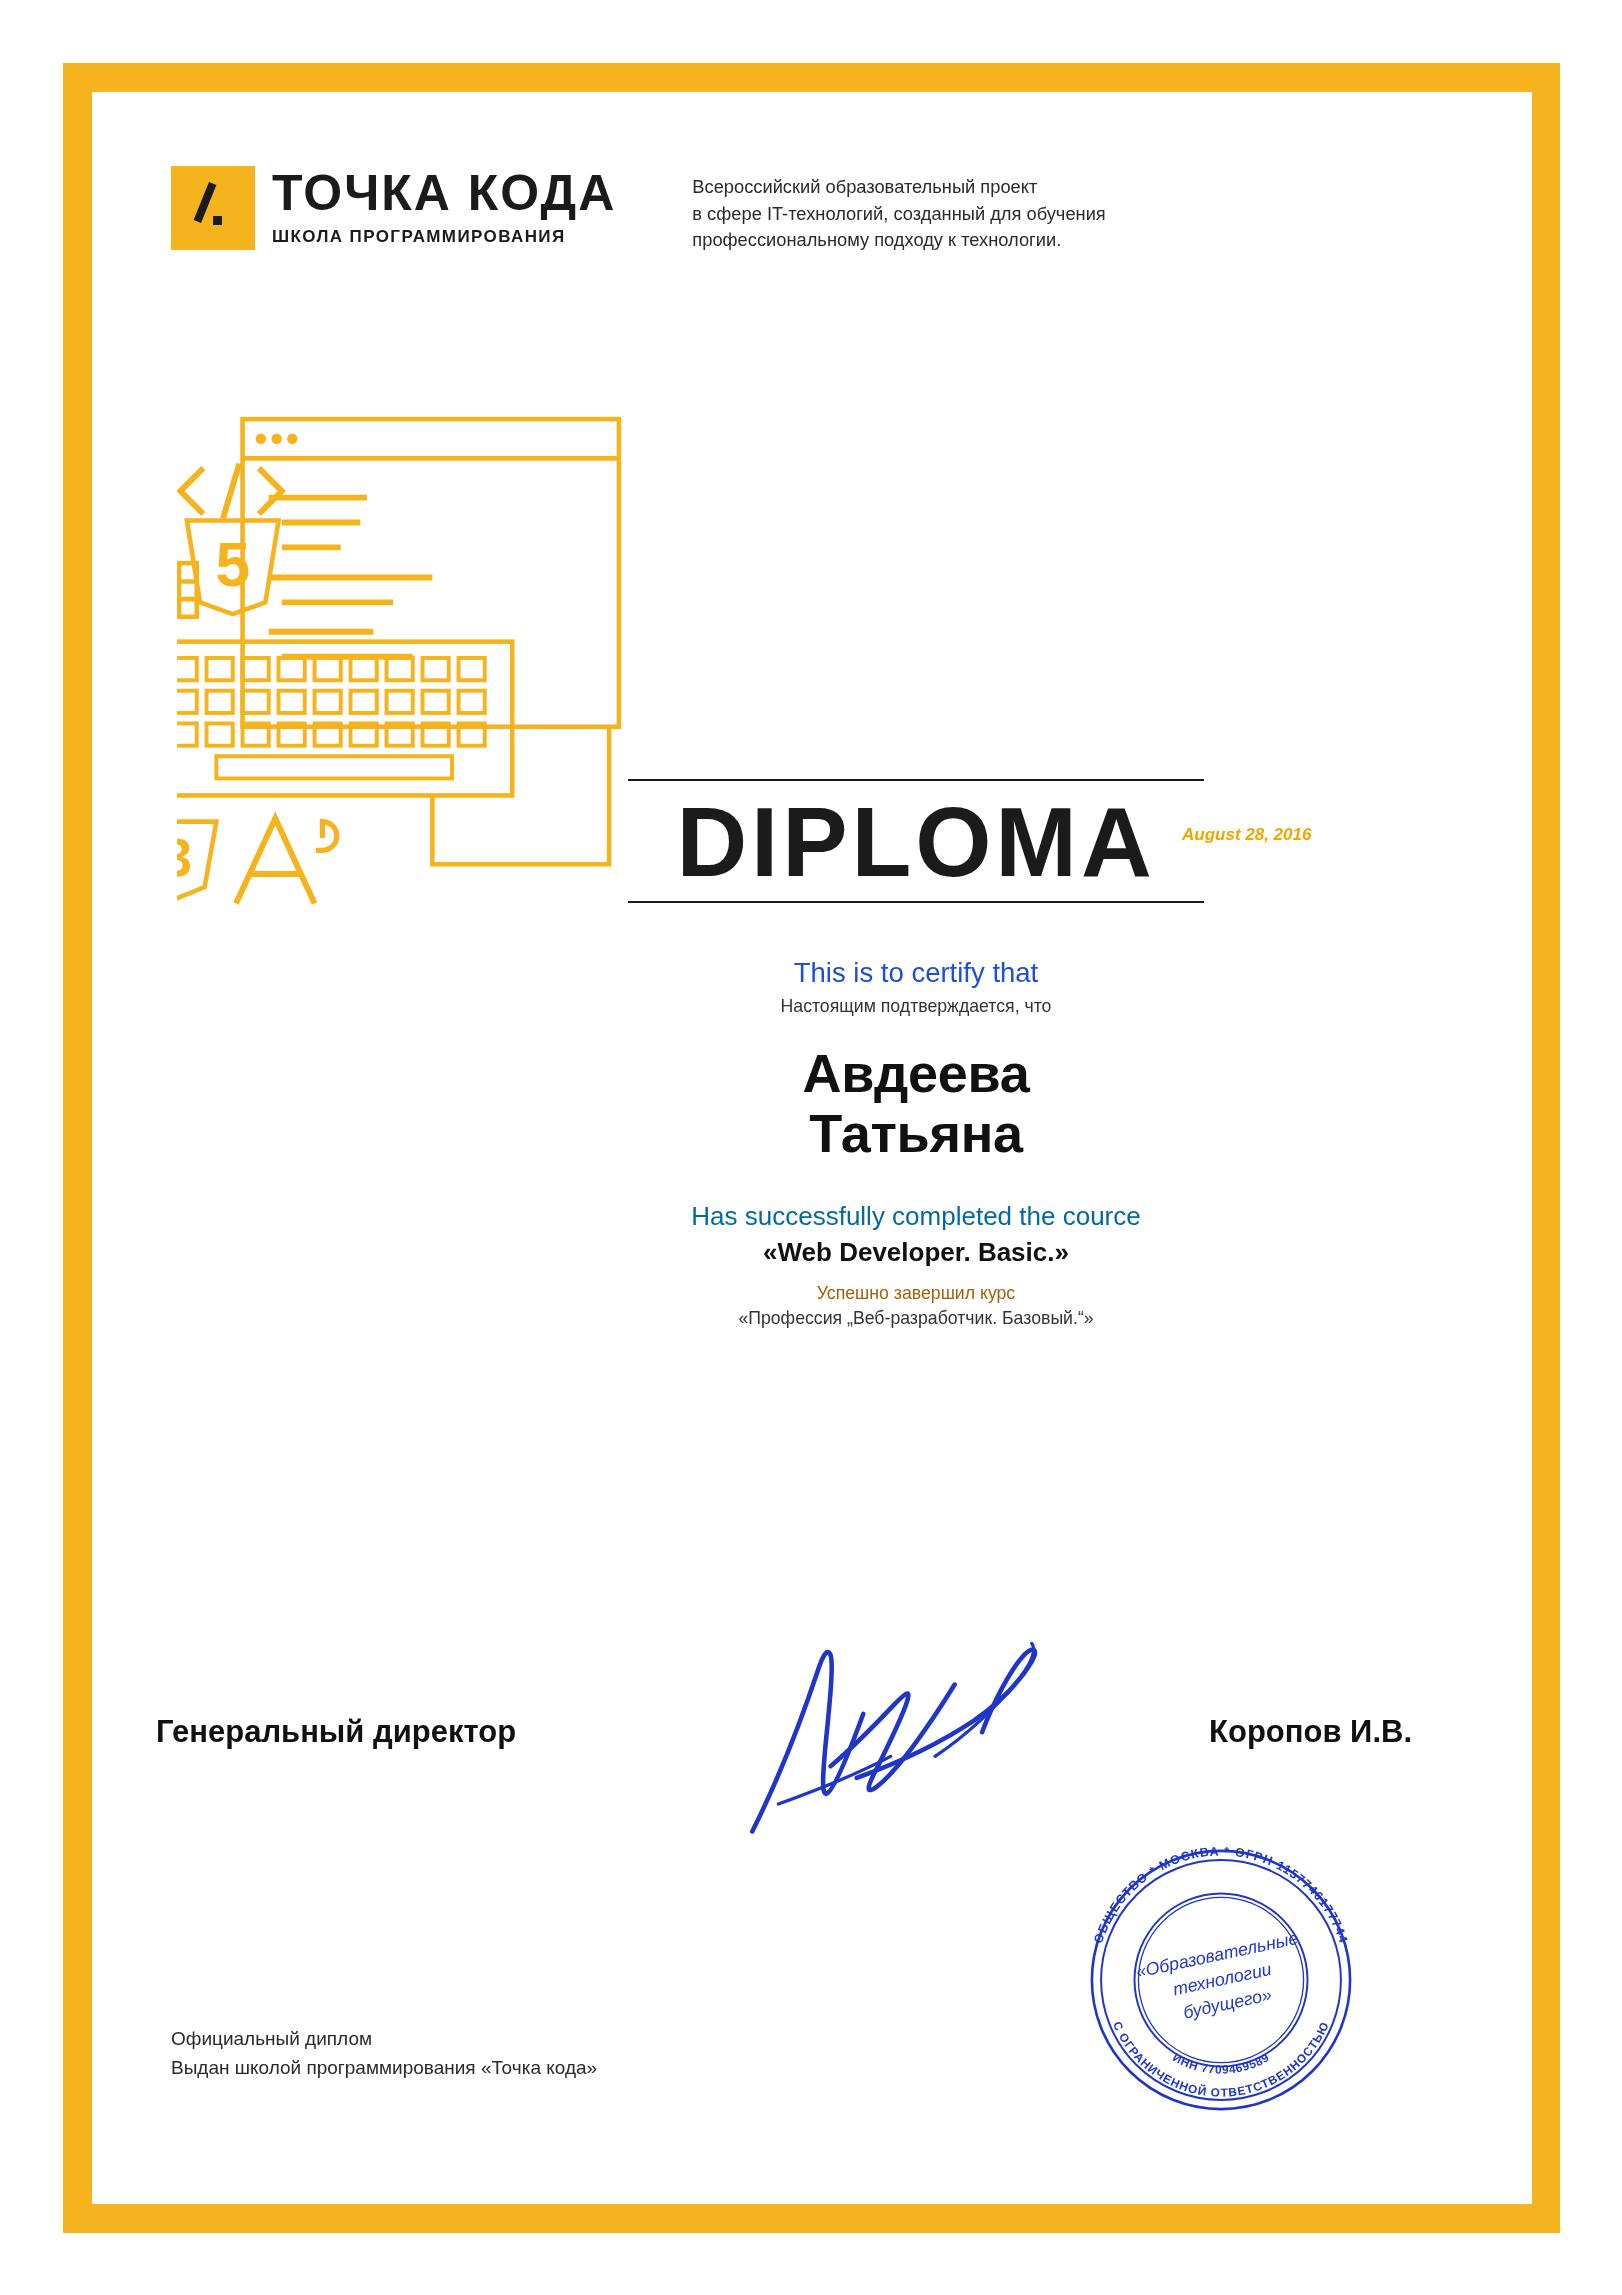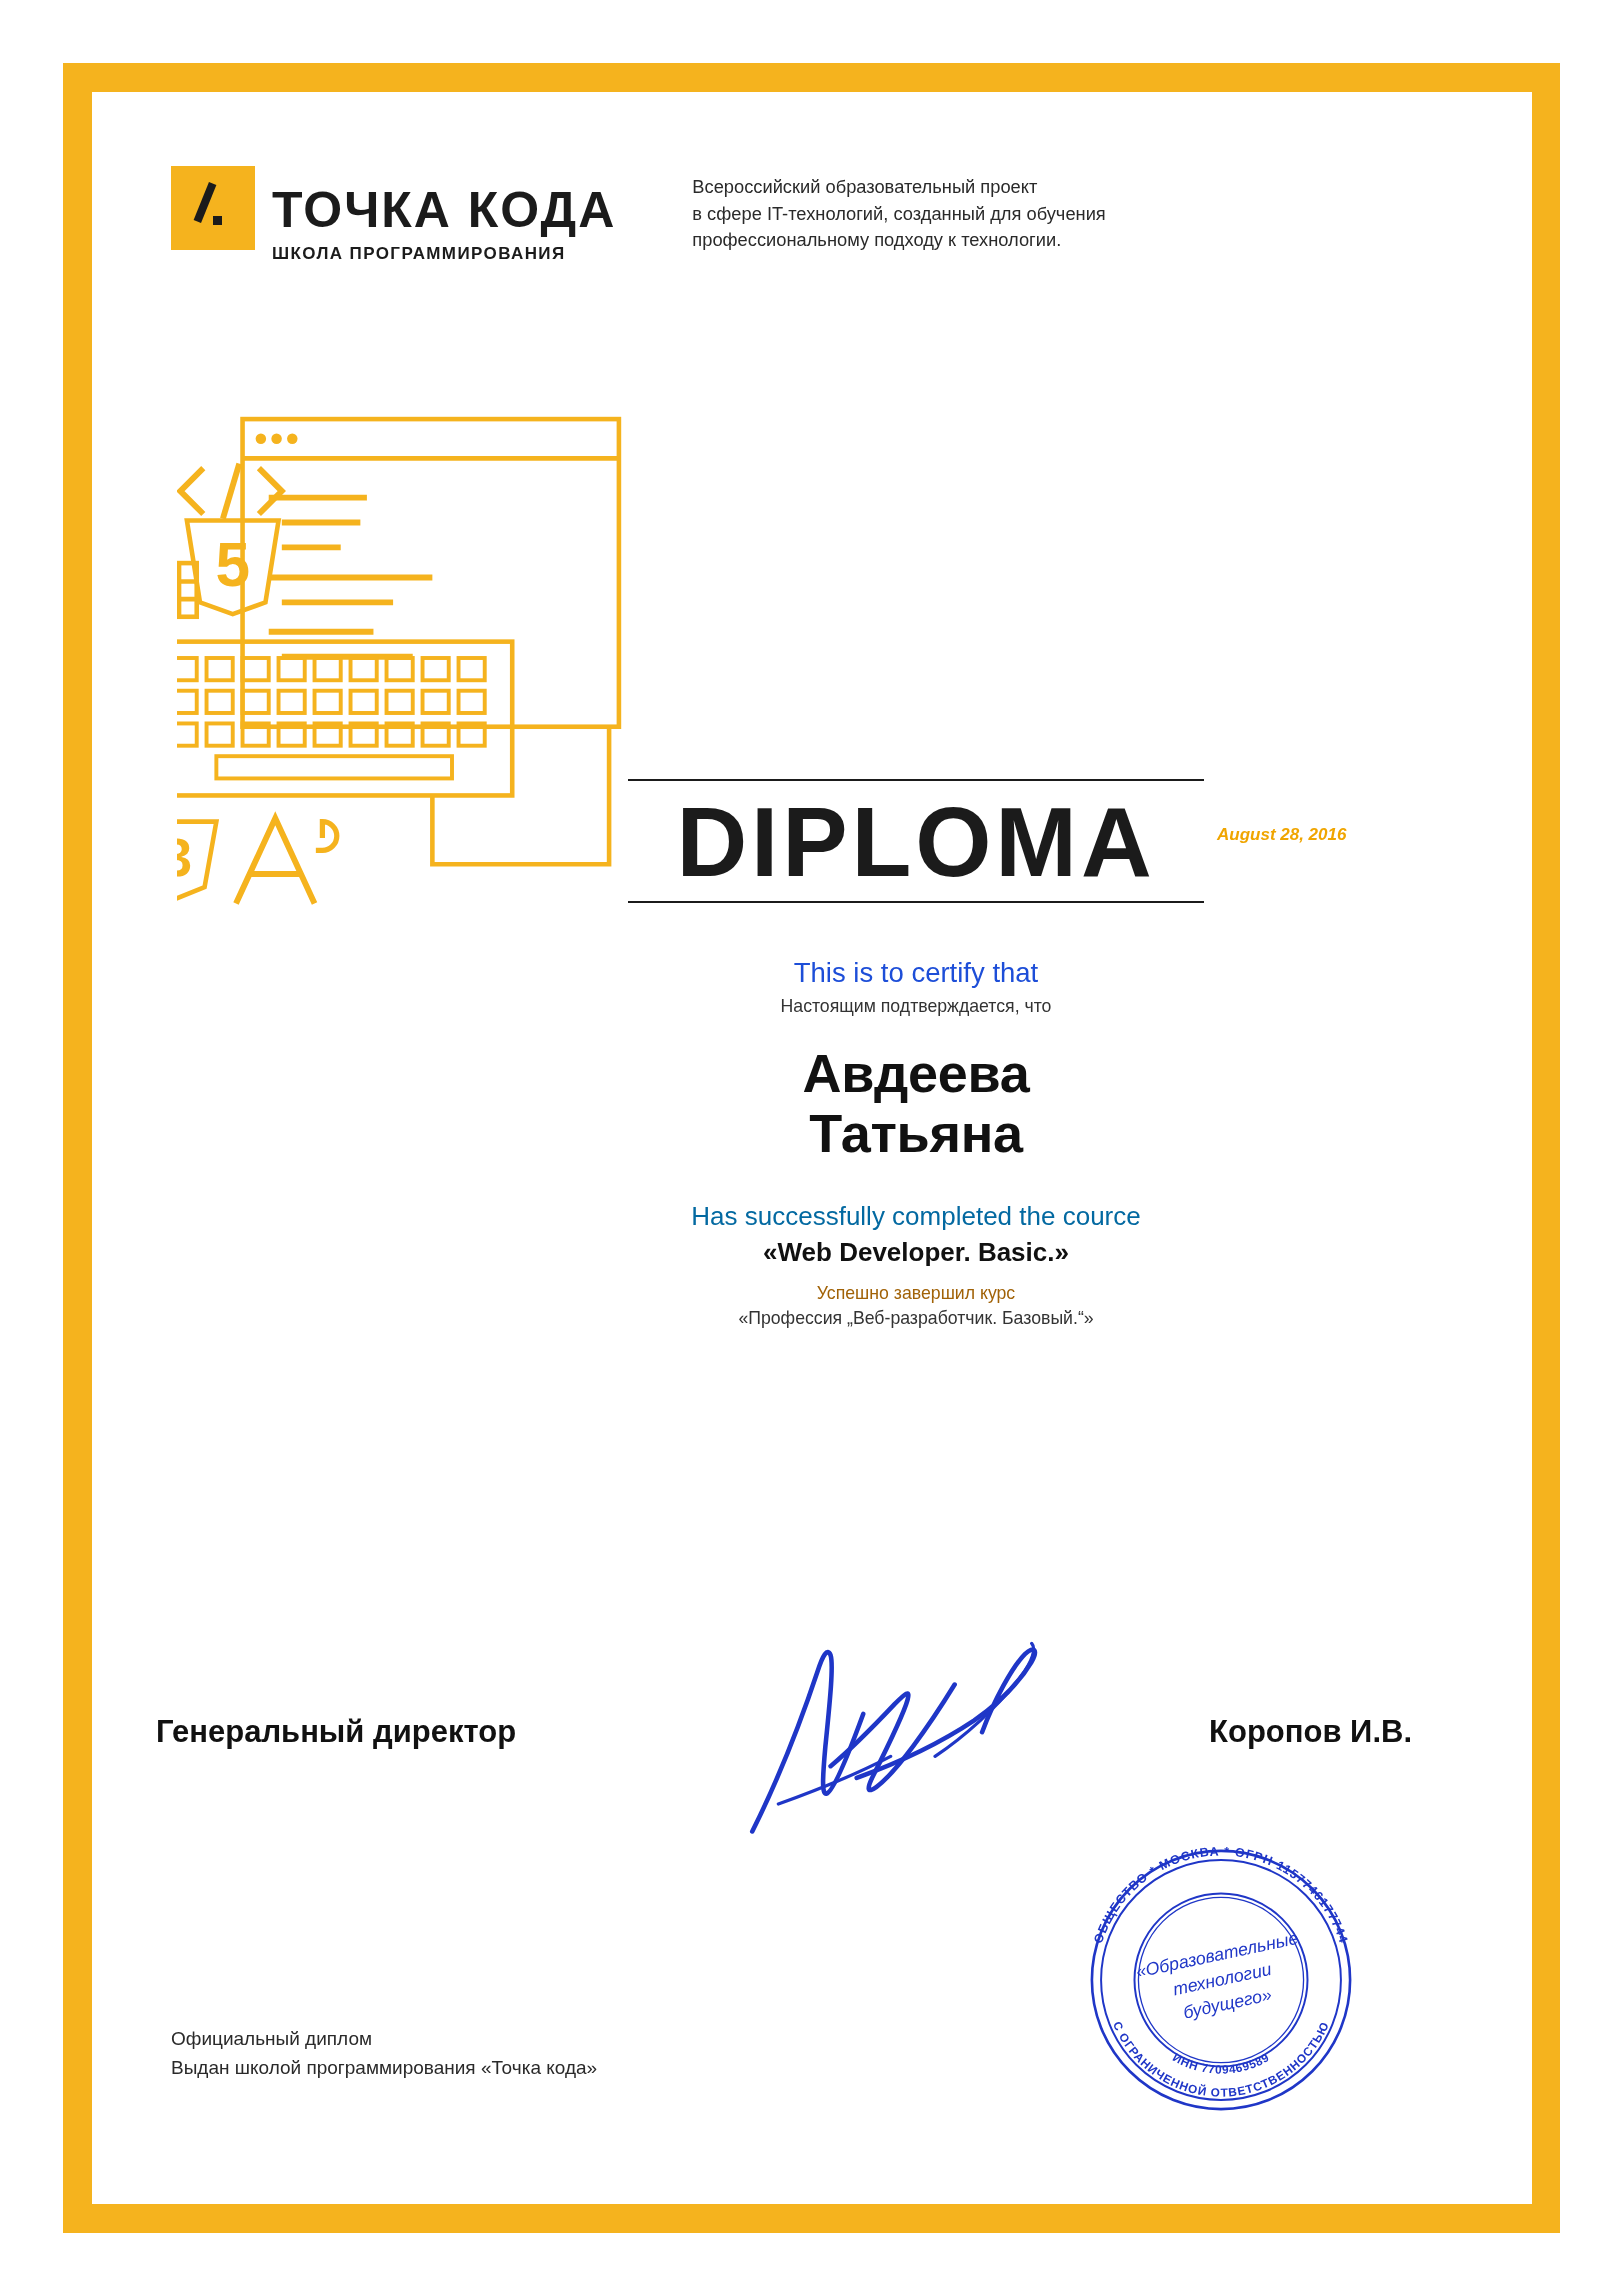--- a/index.html
+++ b/index.html
@@ -80,21 +80,21 @@
   }
   .logo-text {
     margin-left: 17px;
   }
   .logo-title {
     font-size: 50px;
     font-weight: bold;
     letter-spacing: 2px;
     color: #1b1b1b;
     line-height: 1;
-    margin-top: 20px;
+    margin-top: 3px;
   }
   .logo-sub {
     font-size: 17px;
     font-weight: bold;
     letter-spacing: 1.4px;
     color: #1b1b1b;
     margin-top: 9.2px;
   }
   .header-desc {
     margin-left: 76px;
@@ -129,21 +129,21 @@
   .diploma-word {
     font-size: 98px;
     font-weight: bold;
     letter-spacing: 3.9px;
     color: #1b1b1b;
     line-height: 1.12;
     margin: 6.5px 0 3.9px 0;
   }
   .diploma-date {
     position: absolute;
-    left: 589px;
+    left: 554px;
     top: 46px;
     font-size: 17px;
     font-weight: bold;
     color: #F0A500;
     white-space: nowrap;
     font-style: italic;
   }
 
   .certify-en {
     margin-top: 54px;

